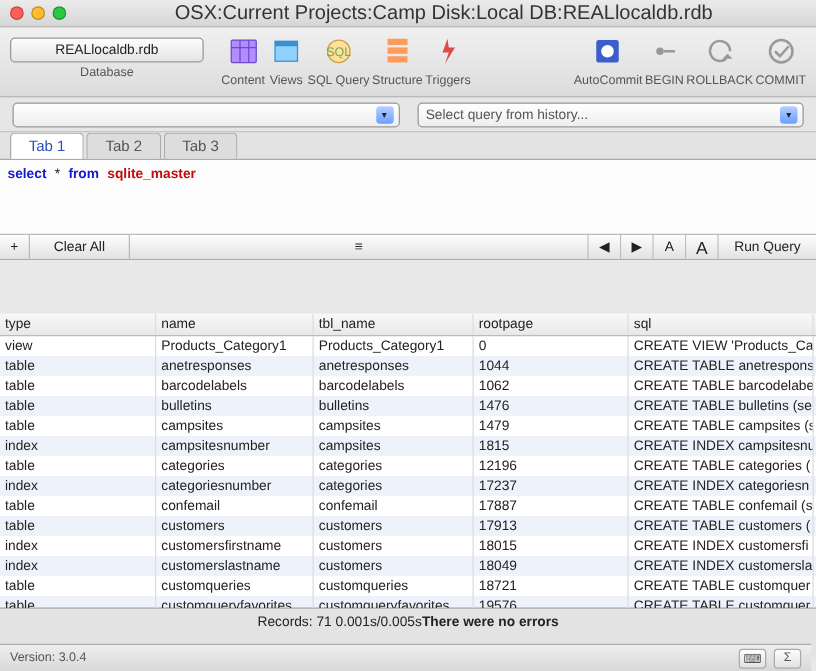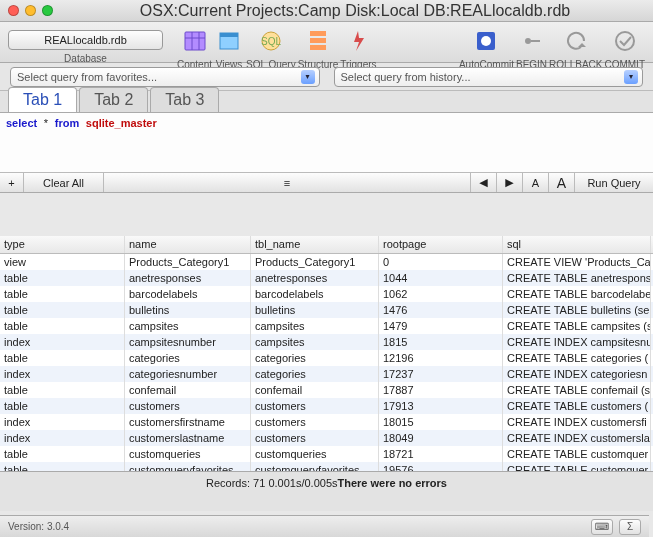--- a/index.html
+++ b/index.html
@@ -4,35 +4,35 @@
 <style>
 * { box-sizing: border-box; margin: 0; padding: 0; font-family: "Lucida Grande", Arial, sans-serif; }
 body { width: 653px; height: 537px; background: #e8e8e8; overflow: hidden; font-size: 11px; color: #222; }
 
 .titlebar { height: 22px; background: linear-gradient(#ebebeb,#d6d6d6); display: flex; align-items: center; padding: 0 8px; border-bottom: 1px solid #aaa; }
 .traffic { display: flex; gap: 6px; margin-right: 12px; }
 .dot { width: 11px; height: 11px; border-radius: 50%; border: 1px solid rgba(0,0,0,.25); }
 .red{background:#ff5f57}.yellow{background:#ffbd2e}.green{background:#28c940}
 .title { flex: 1; text-align: center; font-size: 16px; color: #333; }
 
-.toolbar { height: 41px; background: linear-gradient(#f0f0f0,#dcdcdc); border-bottom: 1px solid #aaa; display: flex; align-items: flex-start; padding: 4px 8px 0; gap: 14px; }
+.toolbar { height: 56px; background: linear-gradient(#f0f0f0,#dcdcdc); border-bottom: 1px solid #aaa; display: flex; align-items: flex-start; padding: 4px 8px 0; gap: 14px; }
 .tbgroup { display: flex; flex-direction: column; align-items: center; }
 .tb-db-btn { width: 155px; height: 20px; background: linear-gradient(#fdfdfd,#e5e5e5); border: 1px solid #999; border-radius: 4px; font-size: 11px; display:flex;align-items:center;justify-content:center; margin-top:4px; }
 .tbgroup .lbl { font-size: 10px; color: #555; margin-top: 3px; }
 .tbicons { display: flex; gap: 2px; }
 .tbicon { width: 30px; height: 30px; display: flex; align-items: center; justify-content: center; }
 .tbicon svg { width: 24px; height: 24px; }
 .spacer { flex: 1; }
 
 .selectrow { height: 28px; display: flex; align-items: center; padding: 0 10px; gap: 14px; background: #e6e6e6; border-bottom: 1px solid #bbb; }
 .combo { flex: 1; height: 20px; background: linear-gradient(#fff,#eee); border: 1px solid #9a9a9a; border-radius: 4px; display: flex; align-items: center; padding: 0 6px; font-size: 11px; color: #555; position: relative; }
 .combo .arrow { position: absolute; right: 4px; top: 2px; width: 14px; height: 14px; background: linear-gradient(#b7d0ff,#6a9fff); border-radius: 3px; display:flex;align-items:center;justify-content:center;font-size:8px;color:#223; }
 
 .tabs { height: 22px; background: #e3e3e3; display: flex; align-items: flex-end; padding: 0 8px; border-bottom: 1px solid #aaa; }
-.tab { padding: 3px 14px; font-size: 16px; border: 1px solid #aaa; border-bottom: none; background: #ddd; border-radius: 4px 4px 0 0; margin-right: 2px; color: #555; }
+.tab { padding: 3px 14px; font-size: 12px; border: 1px solid #aaa; border-bottom: none; background: #ddd; border-radius: 4px 4px 0 0; margin-right: 2px; color: #555; }
 .tab.active { background: #fff; color: #2a4fb7; }
 
 .queryarea { height: 60px; background: #fdfdfd; border-bottom: 1px solid #bbb; padding: 4px 6px; font-family: Menlo, monospace; font-size: 11px; }
 .kw-blue { color: #1818cc; font-weight: bold; } .kw-red { color: #c00c0c; font-weight: bold; }
 
 .ctrlrow { height: 20px; background: linear-gradient(#f3f3f3,#dedede); border-bottom: 1px solid #aaa; display: flex; align-items: stretch; font-size: 11px; }
 .ctrlbtn { border-right: 1px solid #bbb; display: flex; align-items: center; justify-content: center; background: linear-gradient(#fdfdfd,#e2e2e2); }
 .ctrlbtn.plus{width:24px}.ctrlbtn.clear{width:80px}.ctrlbtn.menu{flex:1;justify-content:center}
 .ctrlbtn.nav{width:26px}.ctrlbtn.aa{width:26px}.ctrlbtn.run{width:78px;border-right:none}
 .bigA{font-size:14px}
@@ -161,21 +161,20 @@
             </svg>
           </div>
           <div class="lbl">COMMIT</div>
         </div>
       </div>
   </div>
 </div>
 
 <div class="selectrow">
   <div class="combo">
-    <span>Select query from favorites...</span>
     <span class="arrow">▾</span>
   </div>
   <div class="combo">
     <span>Select query from history...</span>
     <span class="arrow">▾</span>
   </div>
 </div>
 
 <div class="tabs" id="tabs">
     <div class="tab active">Tab 1</div>

